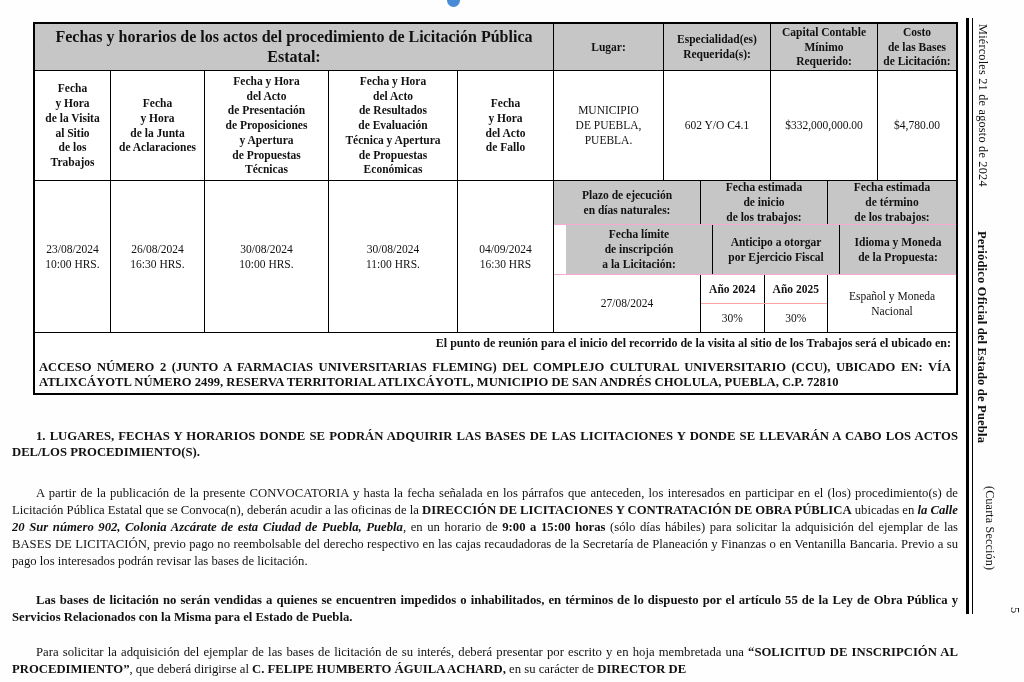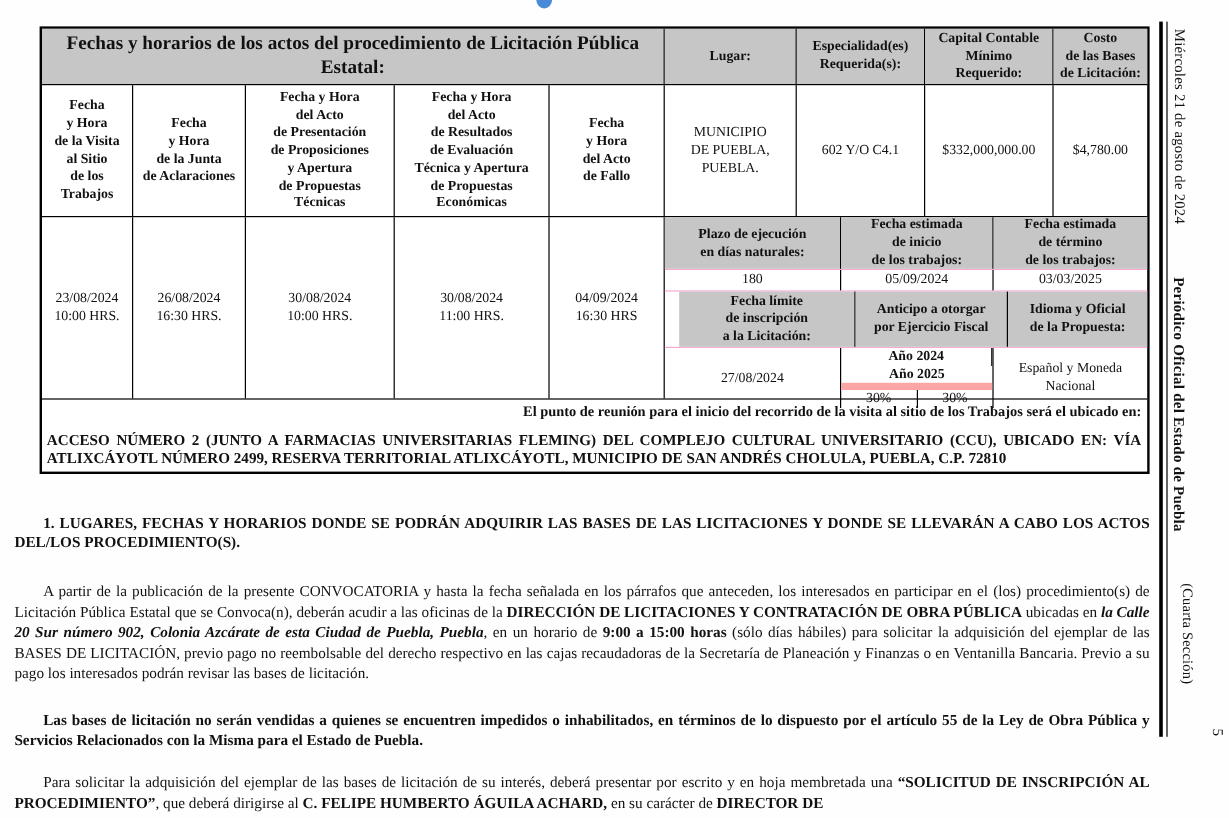--- a/index.html
+++ b/index.html
@@ -42,21 +42,21 @@
   .title-cell { font-size:16px; }
   .rightgrid { flex:1; display:flex; flex-direction:column; }
   .subrow { display:flex; border-bottom:1px solid #f9a8d4; }
   .subrow:last-child { border-bottom:none; }
   .sr1 { height:44px; } .sr2 { height:27px; } .sr3 { height:50px;padding-left:12px; } .sr4 { flex:1; }
 
   
   .anticipo-cell { padding:0; align-items:stretch; }
   .ant { display:flex; flex-direction:column; width:100%; }
   .ant-years, .ant-vals { display:flex; flex:1; }
-  .ant-years { border-bottom:6px solid #fca5a5; font-weight:bold;flex-direction:column; }
+  .ant-years { border-bottom:1px solid #fca5a5; font-weight:bold; }
   .ant-col { flex:1; display:flex; align-items:center; justify-content:center; }
   .ant-years .ant-col:first-child, .ant-vals .ant-col:first-child { border-right:1px solid #000; }
 
   
   .meet-cell { flex:1; display:block; text-align:left; padding:3px 5px 2px 4px; }
   .meet-intro { font-weight:bold; font-size:12px;text-align:right; }
   .meet-addr  { font-weight:bold; font-size:12.6px; text-align:justify;
                 margin-top:9px; line-height:1.18; }
 
   
@@ -154,32 +154,27 @@
         <div class="subrow sr1">
           <div class="cell gray b sA">Plazo de ejecución
 en días naturales:</div>
           <div class="cell gray b sB">Fecha estimada
 de inicio
 de los trabajos:</div>
           <div class="cell gray b sC">Fecha estimada
 de término
 de los trabajos:</div>
         </div>
-        <div class="subrow sr2">
-          <div class="cell sA">180</div>
-          <div class="cell sB">05/09/2024</div>
-          <div class="cell sC">03/03/2025</div>
-        </div>
         <div class="subrow sr3">
           <div class="cell gray b sA">Fecha límite
 de inscripción
 a la Licitación:</div>
           <div class="cell gray b sB">Anticipo a otorgar
 por Ejercicio Fiscal</div>
-          <div class="cell gray b sC">Idioma y Oficial
+          <div class="cell gray b sC">Idioma y Moneda
 de la Propuesta:</div>
         </div>
         <div class="subrow sr4">
           <div class="cell sA">27/08/2024</div>
           <div class="cell sB anticipo-cell">
             <div class="ant">
               <div class="ant-years">
                 <div class="ant-col">Año 2024</div>
                 <div class="ant-col">Año 2025</div>
               </div>

